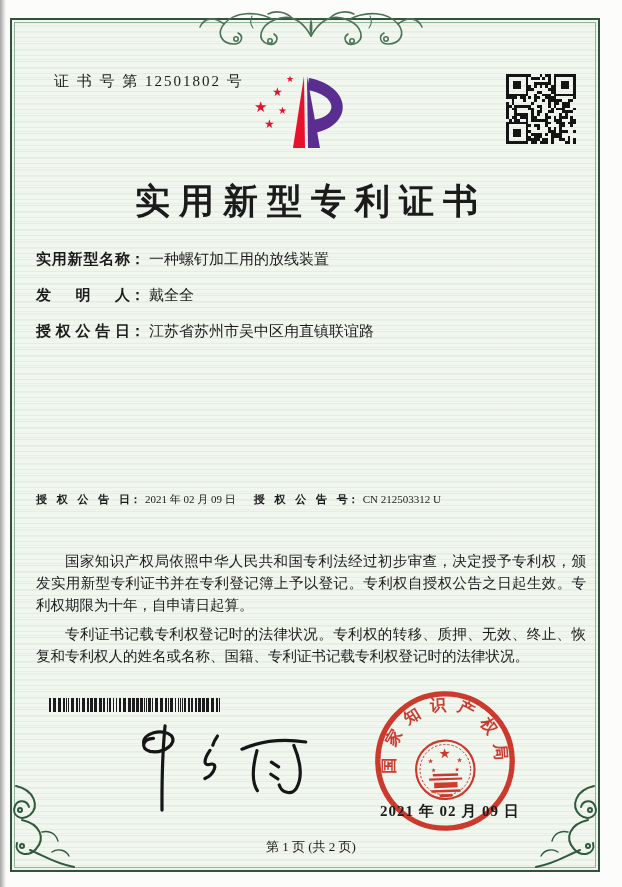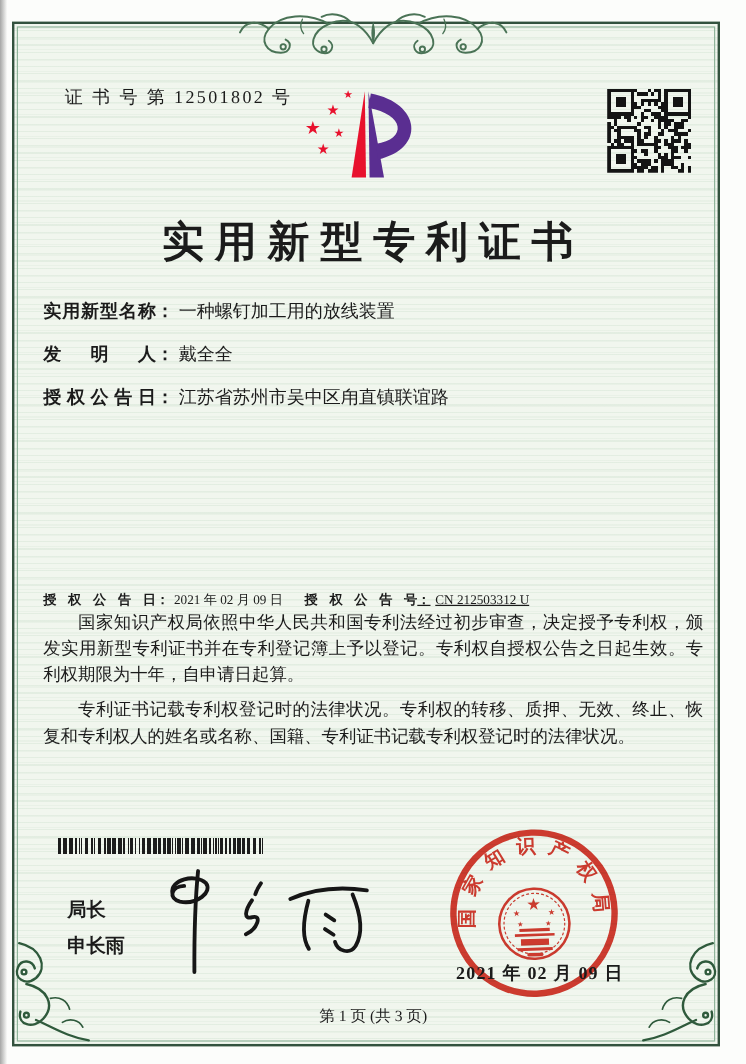--- a/index.html
+++ b/index.html
@@ -37,22 +37,22 @@
   }
   .fields{left:36px;top:250px;width:556px;font-size:15px;}
   .frow{margin-bottom:17px;white-space:nowrap;}
   .flabel{
     display:inline-block;width:94px;vertical-align:bottom;
     text-align:justify;text-align-last:justify;font-weight:700;
   }
   .fcolon{font-weight:700;}
   .fvalue{margin-left:4px;}
   .grant-row{left:36px;top:492px;width:556px;font-size:11px;display:flex;}
-  .grant-right{margin-left:18px;text-decoration:underline;}
-  .decree{left:36px;top:508px;width:550px;font-size:14.5px;line-height:22px;text-align:justify;}
+  .grant-right{margin-left:18px;}
+  .decree{left:36px;top:550px;width:550px;font-size:14.5px;line-height:22px;text-align:justify;}
   .decree p{margin:0 0 7px 0;text-indent:2em;}
   .barcode-wrap{left:48px;top:698px;}
   .signer{left:56px;top:744px;font-size:16px;font-weight:700;line-height:30px;
           font-family:"Liberation Sans","DejaVu Sans",sans-serif;}
   .signature{left:112px;top:716px;}
   .seal{left:372px;top:686px;opacity:.95;mix-blend-mode:multiply;transform:rotate(-2deg);}
   .seal-date{left:380px;top:802px;font-size:15px;font-weight:700;letter-spacing:1px;}
   .footer{left:0;top:838px;width:100%;text-align:center;font-size:13px;}
   .qr{left:506px;top:74px;}
   .logo{left:242px;top:62px;}
@@ -414,24 +414,20 @@
       <rect x="142" y="0" width="2" height="14"></rect>
       <rect x="146" y="0" width="2" height="14"></rect>
       <rect x="149" y="0" width="3" height="14"></rect>
       <rect x="153" y="0" width="3" height="14"></rect>
       <rect x="157" y="0" width="3" height="14"></rect>
       <rect x="162" y="0" width="3" height="14"></rect>
       <rect x="167" y="0" width="2" height="14"></rect>
       <rect x="170" y="0" width="1" height="14"></rect>
     </svg>
 
-  <div class="abs signer">
-    <div>局长</div>
-    <div>申长雨</div>
-  </div>
 
   <svg class="abs signature" width="215" height="100" viewBox="0 0 210 100">
     <g fill="none" stroke="#161616" stroke-width="3.2" stroke-linecap="round" transform="rotate(-2 105 50)">
       <path d="M52 8 C49 30 47 58 46 92"></path>
       <path d="M30 26 C28 14 50 10 58 18 C64 26 50 36 36 33 C26 30 29 20 40 20"></path>
       <path d="M104 20 C101 24 100 26 99 29"></path>
       <path d="M96 34 C90 42 88 50 96 48 C104 46 100 58 90 62"></path>
       <path d="M128 34 C148 26 170 25 192 29"></path>
       <path d="M143 36 C138 52 136 66 142 76"></path>
       <path d="M180 32 C186 48 188 64 181 75 C176 82 166 79 164 71"></path>
@@ -458,15 +454,15 @@
         <rect x="62" y="88" width="26" height="2.6" stroke="none"></rect>
         <rect x="58" y="92.5" width="34" height="2.2" stroke="none"></rect>
         <rect x="63" y="97" width="24" height="5.5" stroke="none"></rect>
         <rect x="60" y="104.5" width="30" height="2.6" stroke="none"></rect>
         <rect x="68" y="109" width="14" height="3" rx="1.5" stroke="none"></rect>
       </g>
     </g>
   </svg>
   <div class="abs seal-date">2021 年 02 月 09 日</div>
 
-  <div class="abs footer">第 1 页 (共 3 页)</div>
+  <div class="abs footer">第 1 页 (共 2 页)</div>
 
 </div>
 
 </body></html>

